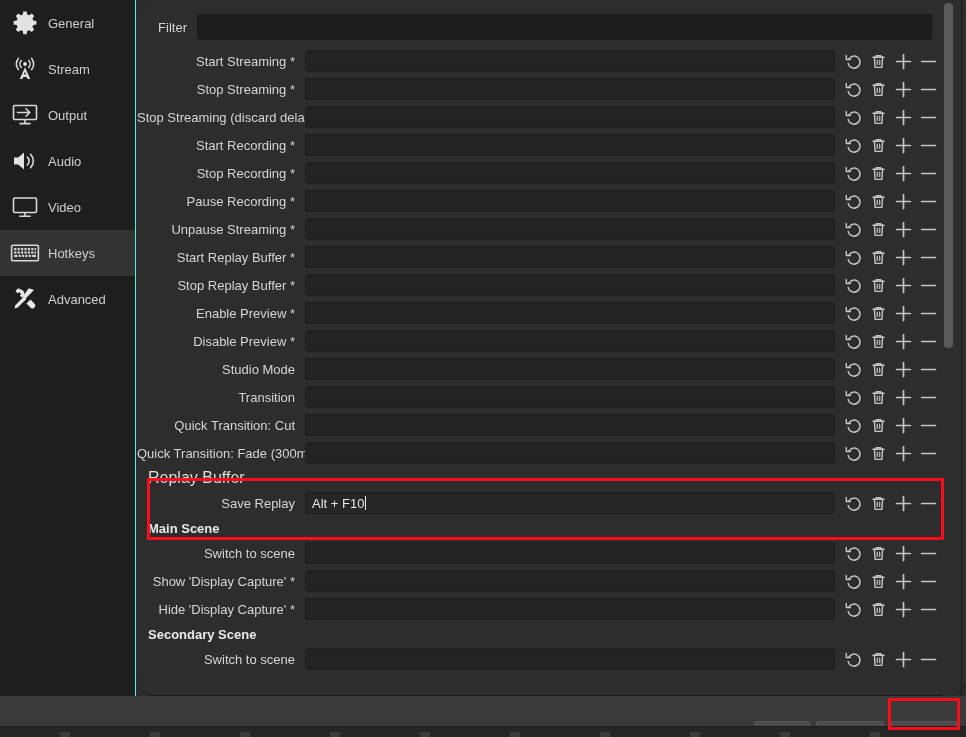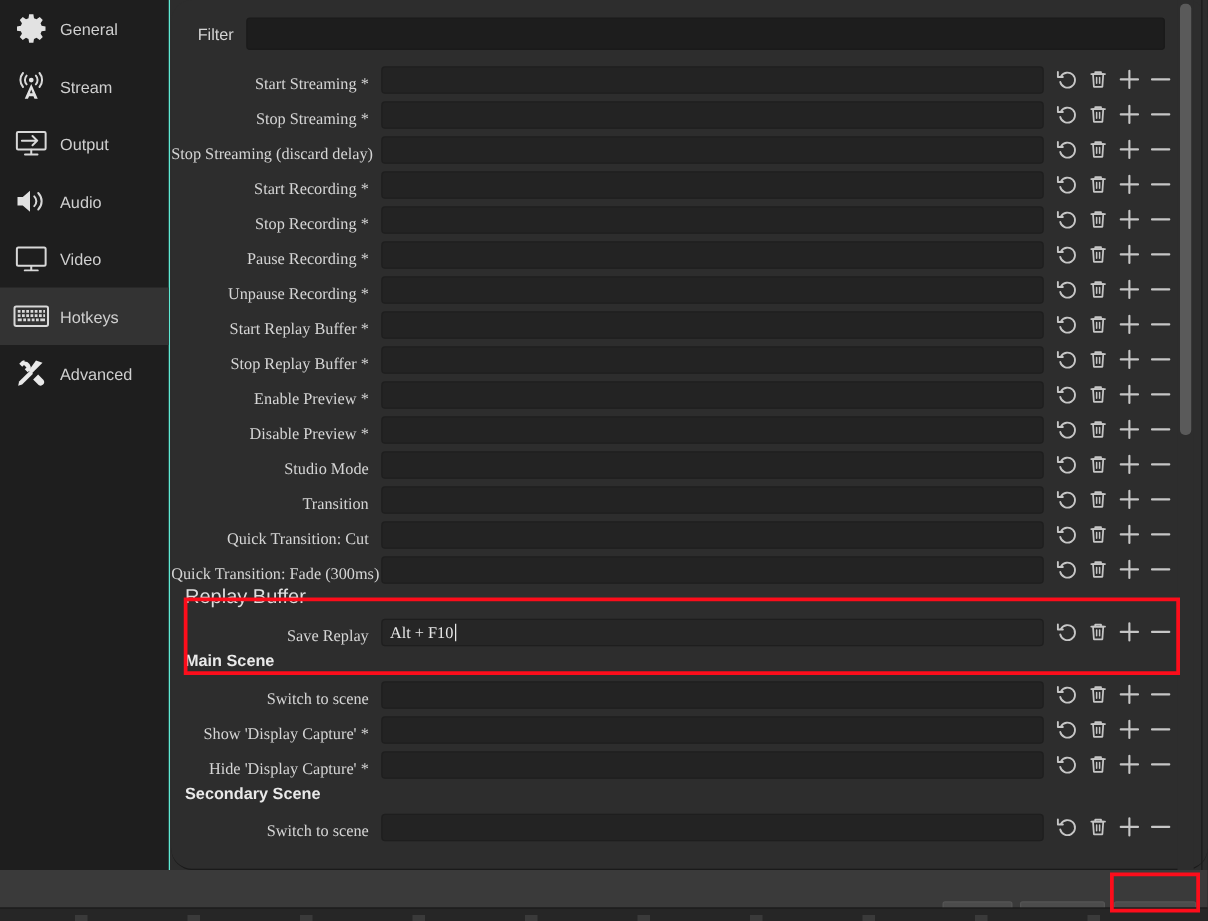--- a/index.html
+++ b/index.html
@@ -101,21 +101,21 @@
     display: flex; align-items: center;
     padding-left: 11px;
     font-size: 12.5px;
     color: #e9e9e9;
   }
   .group-header.bold { font-weight: bold; font-size: 13px; }
   .group-header.plain { font-weight: normal; font-size: 16px; color: #dedede; }
 
   .hk-row {
     height: 28px;
-    display: flex; align-items: flex-end; font-family: Liberation Serif, serif;
+    display: flex; align-items: center;
   }
   .hk-label {
     width: 160px;
     text-align: right;
     color: #d5d5d5;
     font-size: 13px;
     white-space: nowrap;
     padding-right: 2px;
     overflow: visible;
   }
@@ -560,21 +560,21 @@
               <div class="act">
                 <span>
                   <svg width="17" height="17" viewBox="0 0 17 17">
                     <path d="M1.6 8.5h13.8" stroke="#c6c6c6" stroke-width="1.7" stroke-linecap="round"></path>
                   </svg>
                 </span>
               </div>
             </div>
           </div>
           <div class="hk-row">
-            <div class="hk-label"><span>Unpause Recording</span><span class="star"> *</span></div>
+            <div class="hk-label"><span>Unpause Streaming</span><span class="star"> *</span></div>
             <div class="hk-input-wrap"></div>
             <div class="hk-input">
               <span></span>
             </div>
             <div class="hk-actions">
               <div class="act">
                 <span>
                   <svg width="17" height="17" viewBox="0 0 17 17">
       <path d="M3.7 6.3a6 6 0 1 1-.5 4.3" fill="none" stroke="#c6c6c6" stroke-width="1.5" stroke-linecap="round"></path>
       <path d="M1.3 2.6v4h4" fill="none" stroke="#c6c6c6" stroke-width="1.5" stroke-linecap="round" stroke-linejoin="round"></path>

